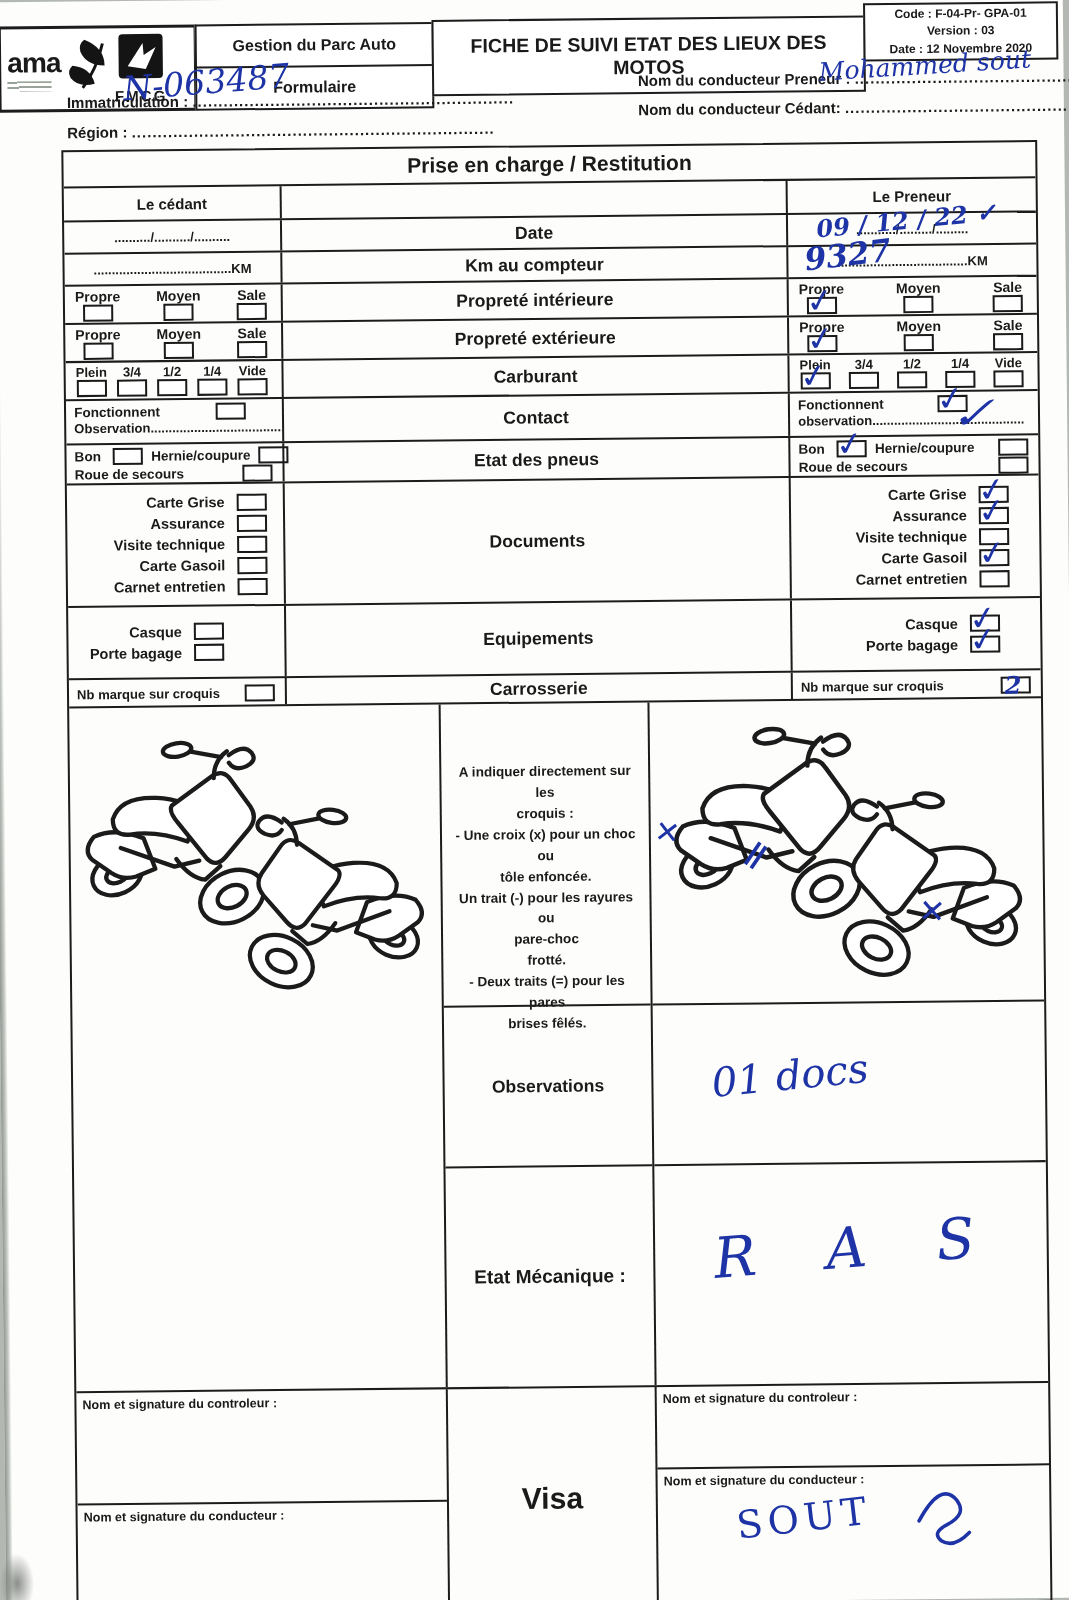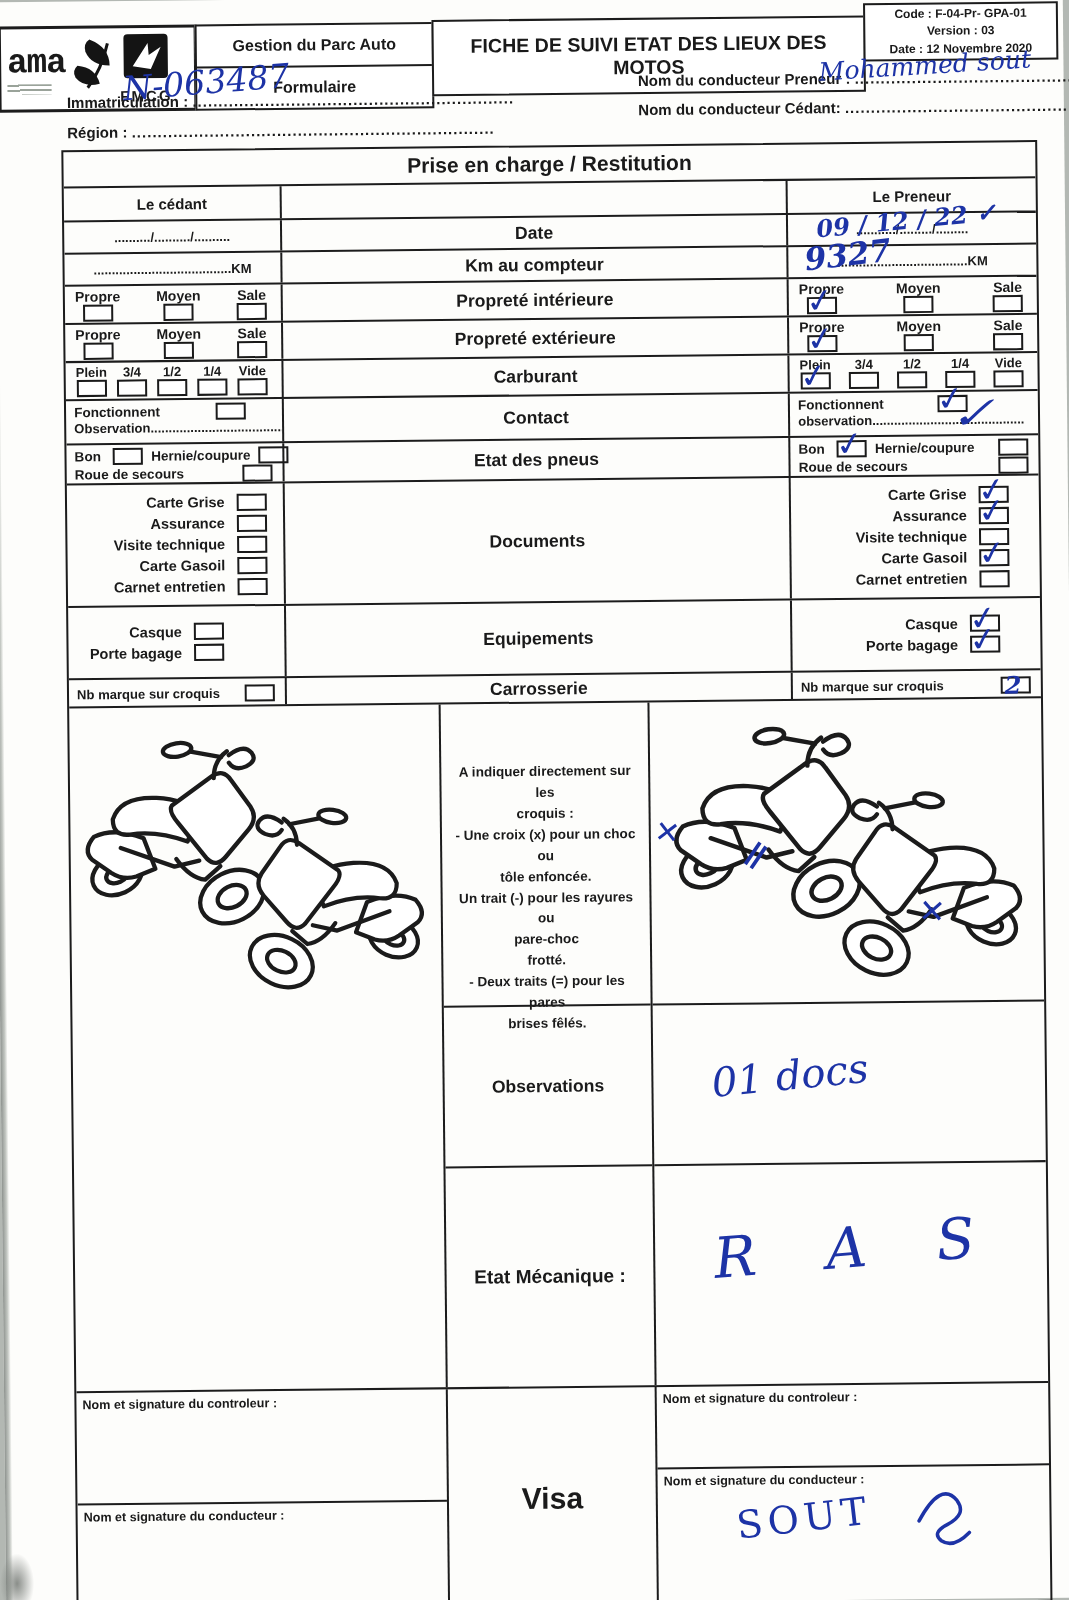--- a/index.html
+++ b/index.html
@@ -7,21 +7,21 @@
   .sheet{position:absolute;left:0;top:0;width:1069px;height:1600px;background:#fdfdfb;
          transform:rotate(-0.6deg) scale(1.004);transform-origin:50% 50%;}
   .edge{position:absolute;left:0;top:0;width:7px;height:1600px;z-index:9;
         background:linear-gradient(90deg,#8e938f,#c3c7c2 60%,rgba(255,255,255,0));}
   .smudge{position:absolute;left:-6px;top:1545px;width:34px;height:60px;z-index:10;border-radius:50%;
         background:radial-gradient(closest-side,#6d726d,rgba(120,125,120,0));opacity:.8;}
   .abs{position:absolute;}
   .b2{border:2px solid #1c1c1c;box-sizing:border-box;}
   
   .logo-box{left:8px;top:24px;width:198px;height:86px;background:#fff;display:flex;align-items:center;padding:4px 6px;border-width:3px;}
-  .logo-brand{font-size:34px;font-weight:700;letter-spacing:-1px;font-family:Liberation Mono, monospace;}
+  .logo-brand{font-size:28px;font-weight:700;letter-spacing:-1px;}
   .tinytxt{display:block;width:44px;height:10px;margin-top:2px;
            background:repeating-linear-gradient(#9aa39a 0 2px,transparent 2px 5px);}
   .fmcg{font-size:15px;font-weight:700;letter-spacing:2px;margin-top:8px;}
   .dept-box{left:204px;top:24px;width:238px;height:86px;display:flex;flex-direction:column;background:#fff;}
   .dept-cell{flex:1;display:flex;align-items:center;justify-content:center;font-weight:700;font-size:16px;}
   .dept-cell.low{border-top:2px solid #1c1c1c;}
   .title-box{left:440px;top:22px;width:432px;height:76px;display:flex;align-items:center;justify-content:center;
              text-align:center;font-weight:700;font-size:19.5px;background:#fff;}
   .code-box{left:870px;top:10px;width:194px;height:58px;background:#fff;display:flex;flex-direction:column;
             justify-content:center;align-items:center;font-weight:700;font-size:12px;line-height:1.45;}

